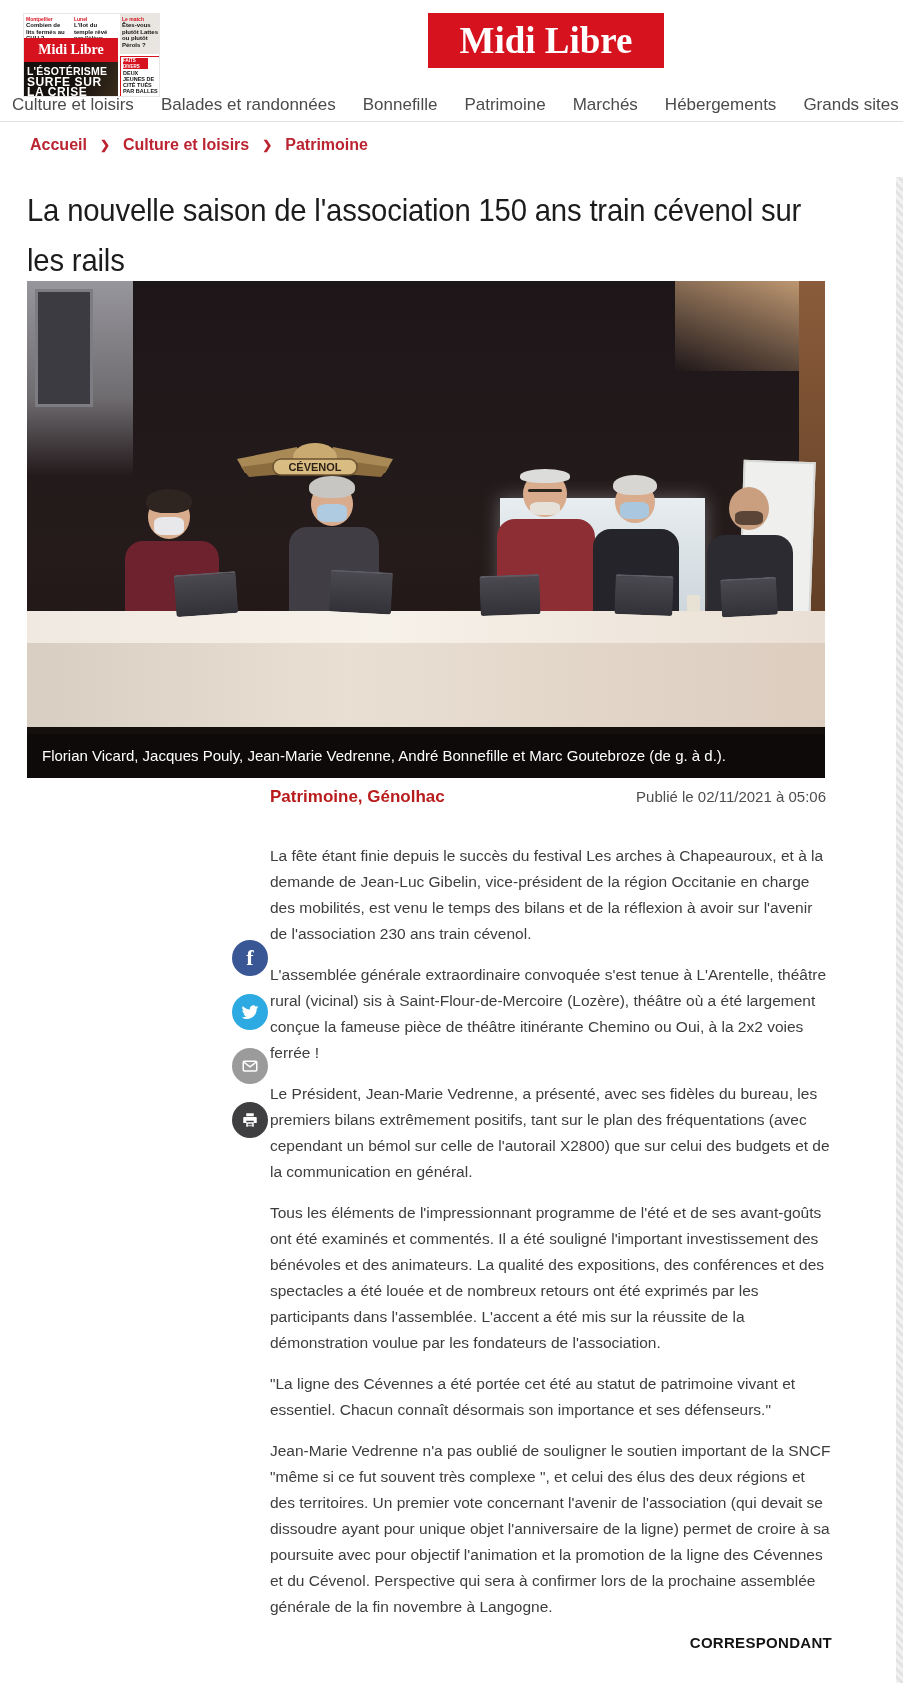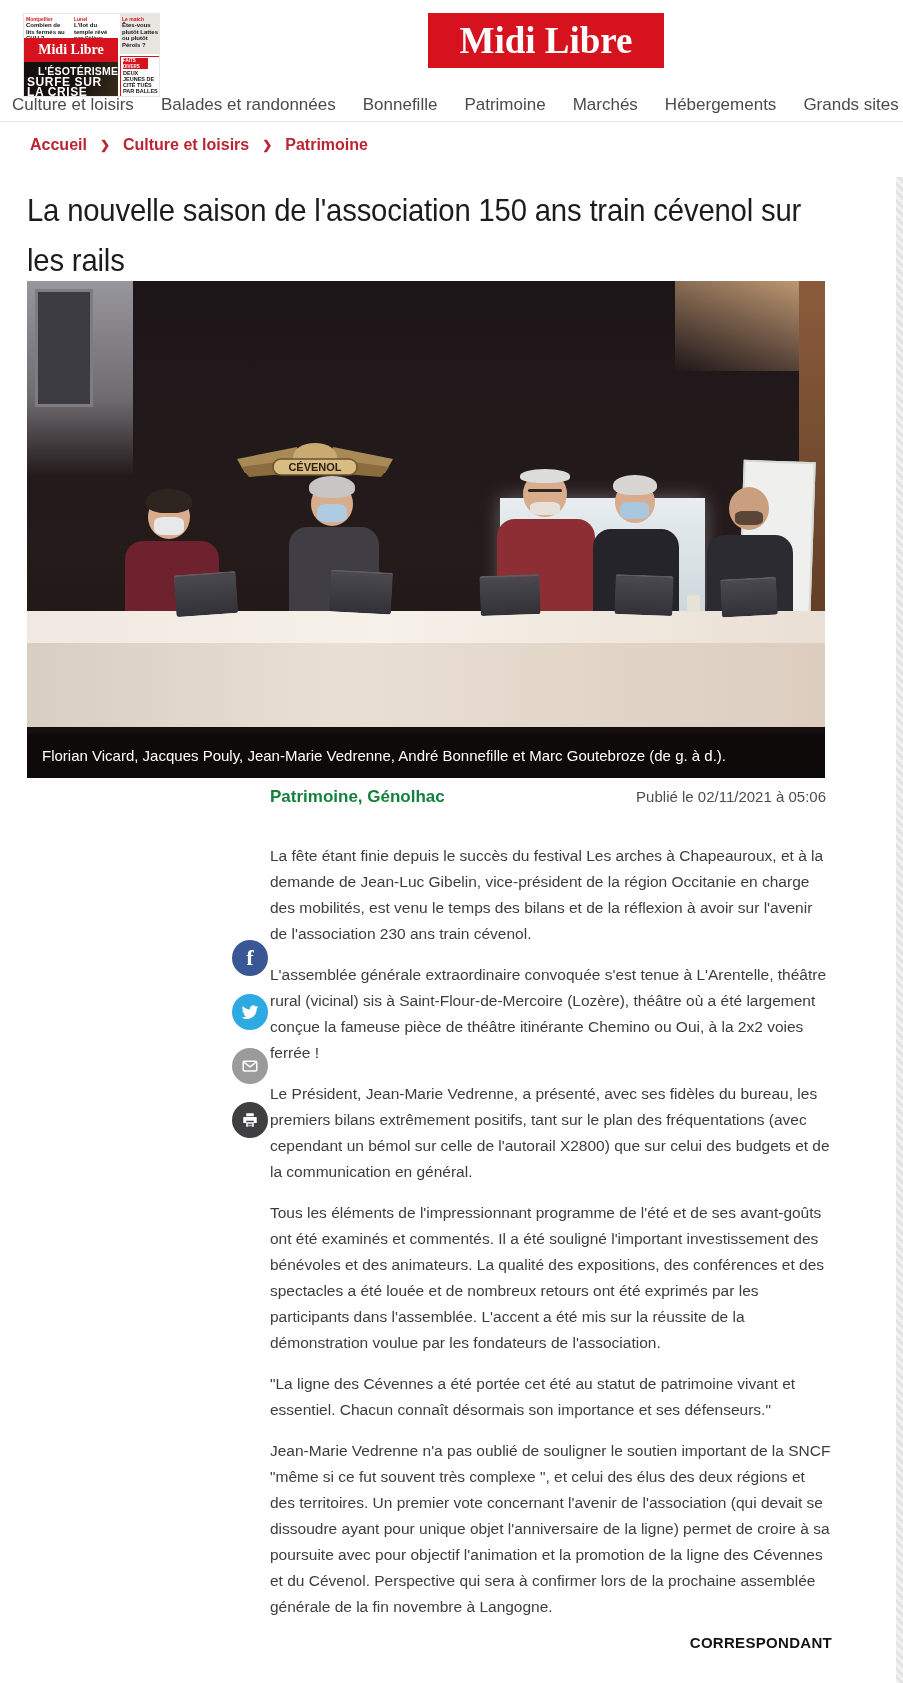--- a/index.html
+++ b/index.html
@@ -16,21 +16,21 @@
   .t-story{position:absolute;top:2px;width:44px;}
   .t-story.s1{left:2px;} .t-story.s2{left:50px;}
   .t-kicker{color:#d6121f;font-size:5px;font-weight:bold;line-height:6px;}
   .t-title{color:#111;font-size:6px;font-weight:bold;line-height:6.5px;}
   .t-masthead{position:absolute;left:0;top:24px;width:94px;height:24px;background:#d6121f;
               display:flex;align-items:center;justify-content:center;color:#fff;
               font-family:"Liberation Serif",serif;font-weight:bold;font-size:14px;}
   .t-banner{position:absolute;left:0;top:48px;width:94px;height:36px;
             background:linear-gradient(110deg,#14100d 55%,#3a2c1c);color:#fff;text-align:left;
             padding:3px 0 0 3px;box-sizing:border-box;}
-  .t-b1{font-size:10.5px;font-weight:bold;letter-spacing:.2px;line-height:12px;margin-left:11px;}
+  .t-b1{font-size:10.5px;font-weight:bold;letter-spacing:.2px;line-height:12px;}
   .t-b2{font-size:12px;font-weight:bold;letter-spacing:.6px;line-height:10px;}
   .t-right{position:absolute;left:96px;top:0;width:41px;height:84px;}
   .t-right-top{position:absolute;left:0;top:0;width:41px;height:40px;background:#e9e6e2;padding:2px;box-sizing:border-box;}
   .t-box{position:absolute;left:0;top:42px;width:41px;height:42px;background:#fff;
          border:1px solid #d6121f;box-sizing:border-box;padding:1px 2px;}
   .t-box-kicker{background:#d6121f;color:#fff;font-size:4.5px;font-weight:bold;width:70%;line-height:5.5px;}
   .t-box-title{color:#101010;font-size:5.5px;font-weight:bold;line-height:6px;margin-top:1px;}
 
   
   .nav{position:absolute;left:0;top:89px;width:903px;height:33px;border-bottom:1px solid #e2e2e2;
@@ -78,21 +78,21 @@
   .laptop{position:absolute;background:linear-gradient(180deg,#4a4950,#323138);
           border-radius:3px;border-top:2px solid #5d5c64;}
   .cup{left:660px;top:314px;width:13px;height:17px;background:#e8e2d5;border-radius:2px 2px 3px 3px;}
   .caption{left:0;bottom:0;width:798px;height:44px;background:rgba(12,10,10,.72);
            color:#fff;font-size:15px;line-height:44px;padding-left:15px;box-sizing:border-box;
            white-space:nowrap;}
 
   
   .meta{position:absolute;left:270px;top:787px;width:556px;display:flex;
         justify-content:space-between;align-items:baseline;}
-  .category{color:#15803d;font-weight:bold;font-size:17px;cursor:pointer;}
+  .category{color:#b91c1c;font-weight:bold;font-size:17px;cursor:pointer;}
   .published{color:#4d4d4d;font-size:15px;}
 
   
   .share{position:absolute;left:232px;top:940px;width:36px;}
   .sbtn{width:36px;height:36px;border-radius:50%;margin-bottom:18px;display:flex;
         align-items:center;justify-content:center;cursor:pointer;}
   .sbtn svg{display:block;}
   .fb{background:#3a5795;color:#fff;font-family:"Liberation Serif",serif;
       font-weight:bold;font-size:22px;}
   .tw{background:#2caae1;}

